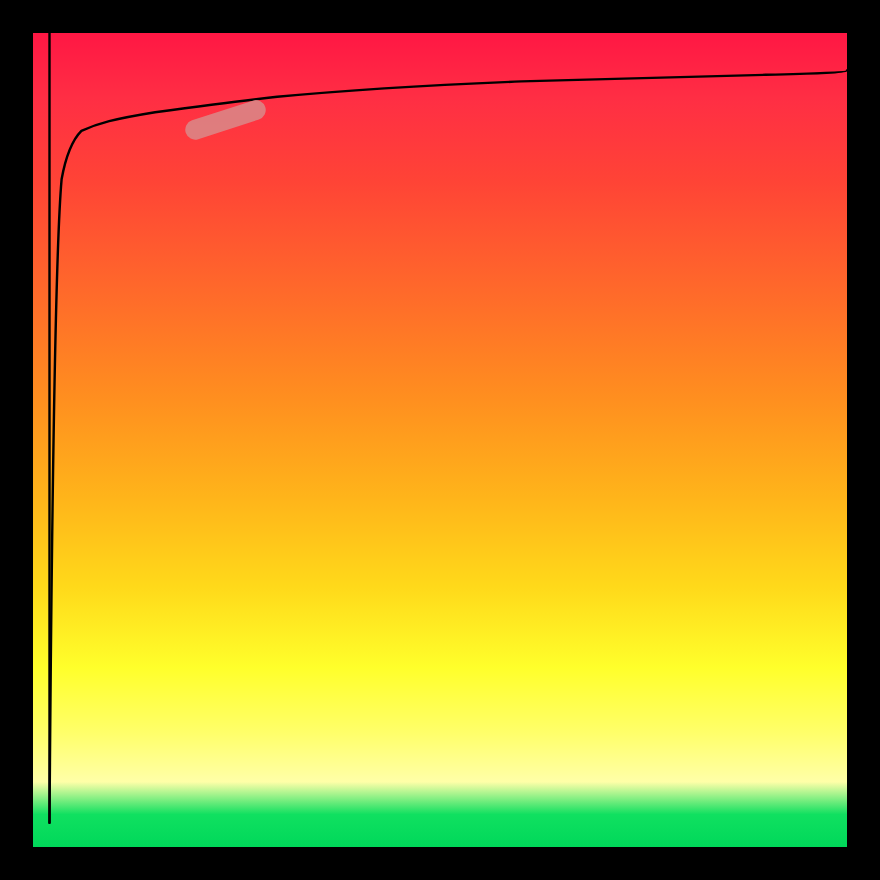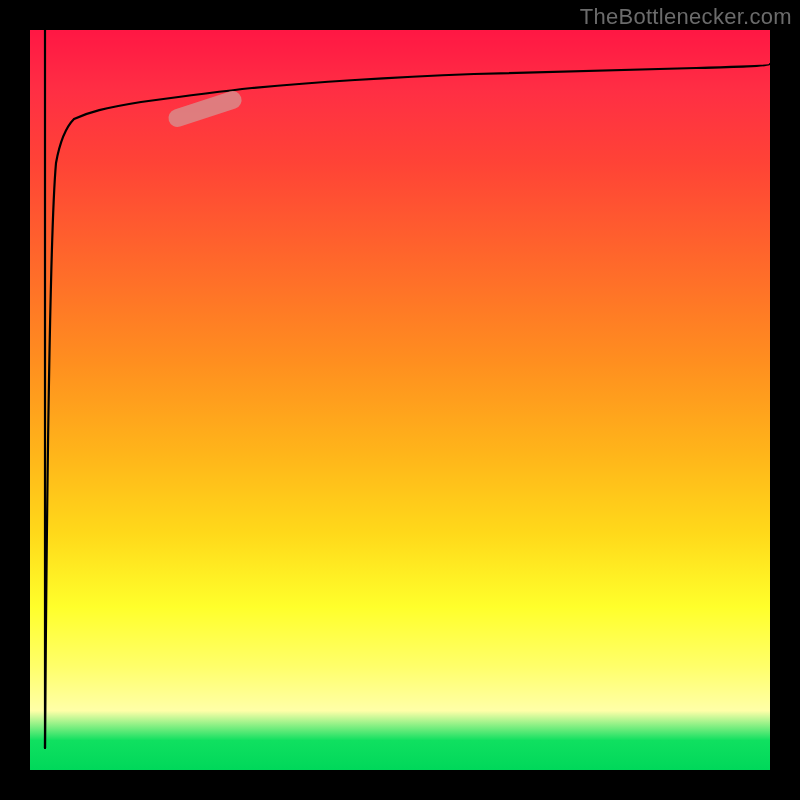--- a/index.html
+++ b/index.html
@@ -58,21 +58,20 @@
     font-weight: 400;
     letter-spacing: 0.3px;
     user-select: none;
   }
 </style>
 </head>
 <body>
 
 <div class="frame">
 
-  <div class="watermark">TheBottlenecker.com</div>
 
   <div class="plot-area">
 
     <svg class="curve-svg" viewBox="0 0 740 740" preserveAspectRatio="none">
 
       <path d="M 15 0 L 15 718" stroke="#000" stroke-width="2.2" fill="none" stroke-linecap="round"></path>
 
       <path d="M 15 718
                C 18 296, 22 178, 26 133
                C 30 111, 37 96, 44 89

